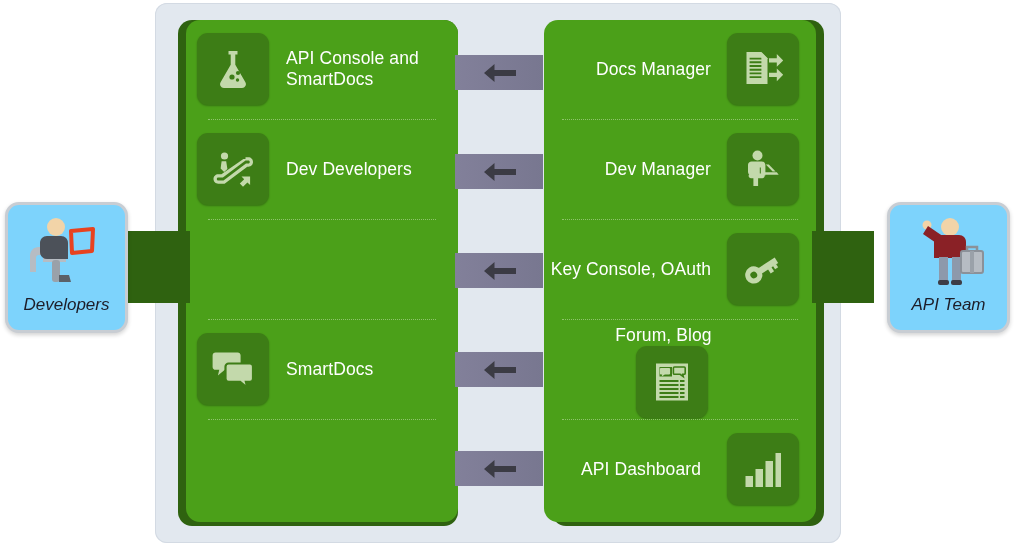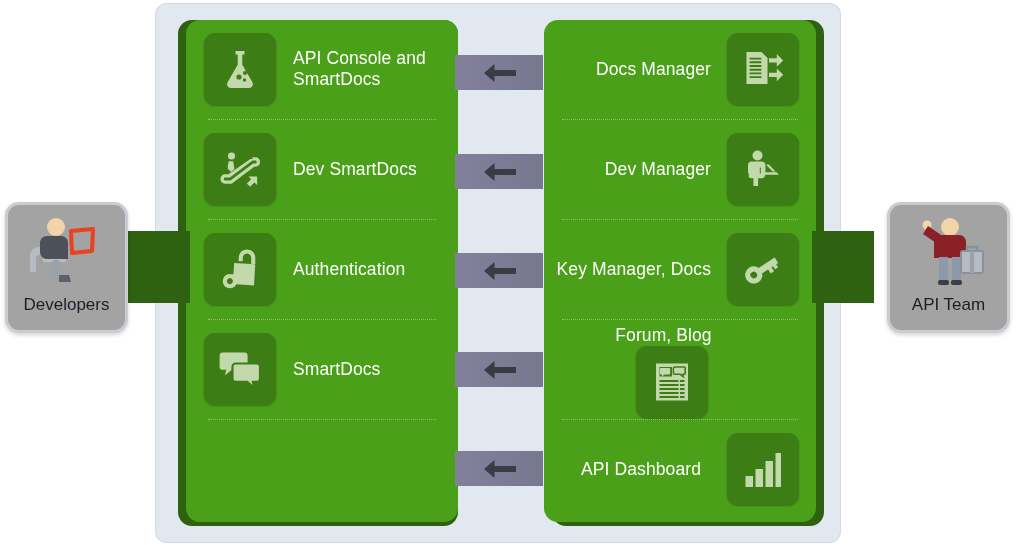--- a/index.html
+++ b/index.html
@@ -41,21 +41,21 @@
   #right-col{ left:544px; top:20px; width:272px; height:502px; }
 
   
   .row{
     position:absolute;
     left:0; right:0;
     display:flex;
     align-items:center;
     box-sizing:border-box;
   }
-  .row.left{ padding-left:18px; }
+  .row.left{ padding-left:11px; }
   .row.right{ padding-right:17px; justify-content:flex-end; }
 
   .row-divider{
     position:absolute;
     height:0;
     border-top:1px dotted #9ccb7b;
     opacity:.85;
   }
   .row-divider.left{ left:22px; right:22px; }
   .row-divider.right{ left:18px; right:18px; }
@@ -100,29 +100,30 @@
     top:231px;
     height:72px;
   }
   #connector-left{ left:128px; width:62px; }
   #connector-right{ left:812px; width:62px; }
 
   .actor{
     position:absolute;
     top:202px;
     width:123px; height:131px;
-    background:#a3a3a3;
+    background:#7dd3fc;
     border:3px solid #c8cdd3;
     border-radius:14px;
     box-sizing:border-box;
     display:flex;
     flex-direction:column;
     align-items:center;
     justify-content:flex-start;
     box-shadow:0 2px 4px rgba(0,0,0,.18);
+    font-style:italic;
   }
   #actor-developers{ left:5px; }
   #actor-api-team{ left:887px;align-items:center; }
 
   .actor-art{ margin-top:8px; }
   .actor-label{
     font-size:17px;
     color:#1d1d28;
     margin-top:2px;
   }
@@ -150,41 +151,24 @@
 
   <div class="row left" style="top:100px;height:98px;">
     <div class="tile">
       <svg width="46" height="46" viewBox="0 0 46 46">
         <circle class="gl" cx="14.5" cy="10" r="3.6"></circle>
         <path class="gl" d="M11.6 15.3h4.6l1.2 7.6-3.3 3.2-3.5-3.7z"></path>
         <path class="gl" d="M35.5 11.3h2.9c2.6 0 4.6 2.1 4.6 4.7s-2 4.7-4.6 4.7h-1.1L14.6 37.7H8.2c-2.6 0-4.7-2.1-4.7-4.7s2.1-4.7 4.7-4.7h3.2L33.4 13h2.1zm0 3.2L12.9 31.5H8.2c-.8 0-1.4.7-1.4 1.5s.6 1.5 1.4 1.5h5.3L36 17.5h2.4c.8 0 1.4-.7 1.4-1.5s-.6-1.5-1.4-1.5h-2.9z"></path>
         <path class="gl" d="M31.5 30.5h8.6v8.6l-2.7-2.7-4.4 4.4-3.2-3.2 4.4-4.4z"></path>
       </svg>
     </div>
-    <div class="label">Dev SmartDocs</div>
+    <div class="label">Dev Developers</div>
   </div>
   <div class="row-divider left" style="top:199px;"></div>
 
-  <div class="row left" style="top:200px;height:98px;">
-    <div class="tile">
-      <svg width="46" height="46" viewBox="0 0 46 46">
-        <path class="gl" d="M30 3.5c4.6 0 8.3 3.7 8.3 8.3v6.3h-4.1V11.8c0-2.3-1.9-4.2-4.2-4.2s-4.2 1.9-4.2 4.2v3.4h-4.1v-3.4c0-4.6 3.7-8.3 8.3-8.3z"></path>
-        <path class="gl" d="M20.8 14.6 40.6 22 33.2 41.8 13.4 34.4z" transform="rotate(-17 27 28)"></path>
-        <path class="gl" d="M19.8 22.6 8.2 34.2"></path>
-        <g transform="translate(4,22) rotate(-45 11 11)">
-          <circle class="gl" cx="8" cy="11" r="7.2"></circle>
-          <circle cx="8" cy="11" r="2.9" fill="#3d7d16"></circle>
-          <rect class="gl" x="14" y="8.5" width="15" height="5"></rect>
-          <rect class="gl" x="22" y="12.5" width="3.4" height="4.2"></rect>
-          <rect class="gl" x="27" y="12.5" width="3.2" height="3.2"></rect>
-        </g>
-      </svg>
-    </div>
-    <div class="label">Authentication</div>
-  </div>
   <div class="row-divider left" style="top:299px;"></div>
 
   <div class="row left" style="top:300px;height:98px;">
     <div class="tile">
       <svg width="46" height="46" viewBox="0 0 46 46">
         <path class="gl" d="M5.5 6.5h22.2c1.6 0 2.9 1.3 2.9 2.9v11.5c0 1.6-1.3 2.9-2.9 2.9H14.8L7.9 29.4l1.4-5.6H5.5c-1.6 0-2.9-1.3-2.9-2.9V9.4c0-1.6 1.3-2.9 2.9-2.9z"></path>
         <path class="gl" d="M18.6 17.5h21.3c1.7 0 3.1 1.4 3.1 3.1v12.2c0 1.7-1.4 3.1-3.1 3.1h-4l1.5 6-7.3-6H18.6c-1.7 0-3.1-1.4-3.1-3.1V20.6c0-1.7 1.4-3.1 3.1-3.1z" stroke="#3d7d16" stroke-width="2.2"></path>
       </svg>
     </div>
     <div class="label">SmartDocs</div>
@@ -218,21 +202,21 @@
         <path class="gl" d="M12.6 15.5h9.2c2 0 3.6 1.6 3.6 3.6v10.3h-4.6v-8h-1v8h-8.3c-1.9 0-3.5-1.6-3.5-3.5v-7c0-1.9 1.6-3.4 3.6-3.4z"></path>
         <path class="gl" d="M11 27.5h11.4c1.3 0 2.3 1 2.3 2.3s-1 2.4-2.3 2.4h-4.3v7.9h-4.7v-7.9H11c-1.3 0-2.4-1.1-2.4-2.4s1.1-2.3 2.4-2.3z"></path>
         <path class="gl" d="M25.8 18.6h3l6.8 6.8h-3z"></path>
         <path class="gl" d="M23 26.2h13.8l1.9 2.6H24.6z"></path>
       </svg>
     </div>
   </div>
   <div class="row-divider right" style="top:199px;"></div>
 
   <div class="row right" style="top:200px;height:98px;">
-    <div class="label">Key Manager, Docs</div>
+    <div class="label">Key Console, OAuth</div>
     <div class="tile">
       <svg width="46" height="46" viewBox="0 0 46 46">
         <g transform="rotate(-33 23 23)">
           <circle class="gl" cx="12" cy="23" r="8.6"></circle>
           <circle cx="12" cy="23" r="3.4" fill="#3d7d16"></circle>
           <rect class="gl" x="19" y="19.8" width="20" height="6.4"></rect>
           <rect class="gl" x="27" y="25.6" width="4" height="5.4"></rect>
           <rect class="gl" x="33" y="25.6" width="3.6" height="4.2"></rect>
         </g>
       </svg>

